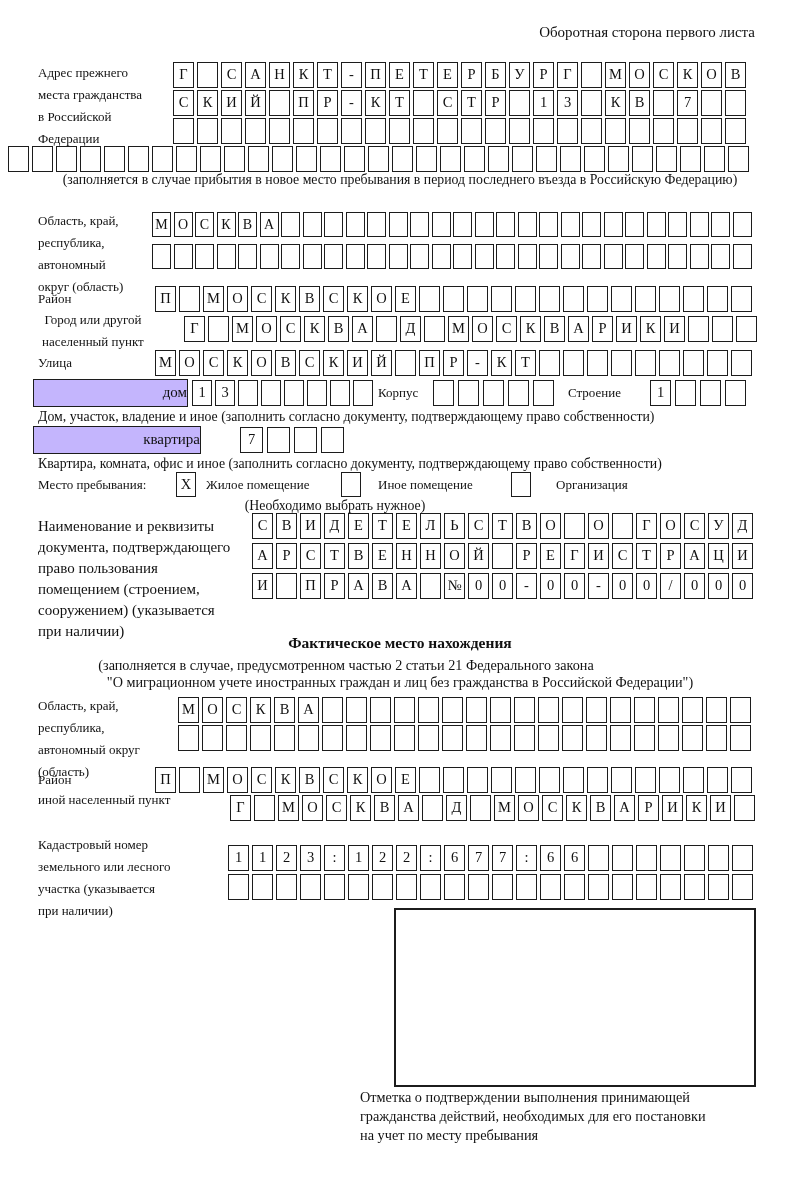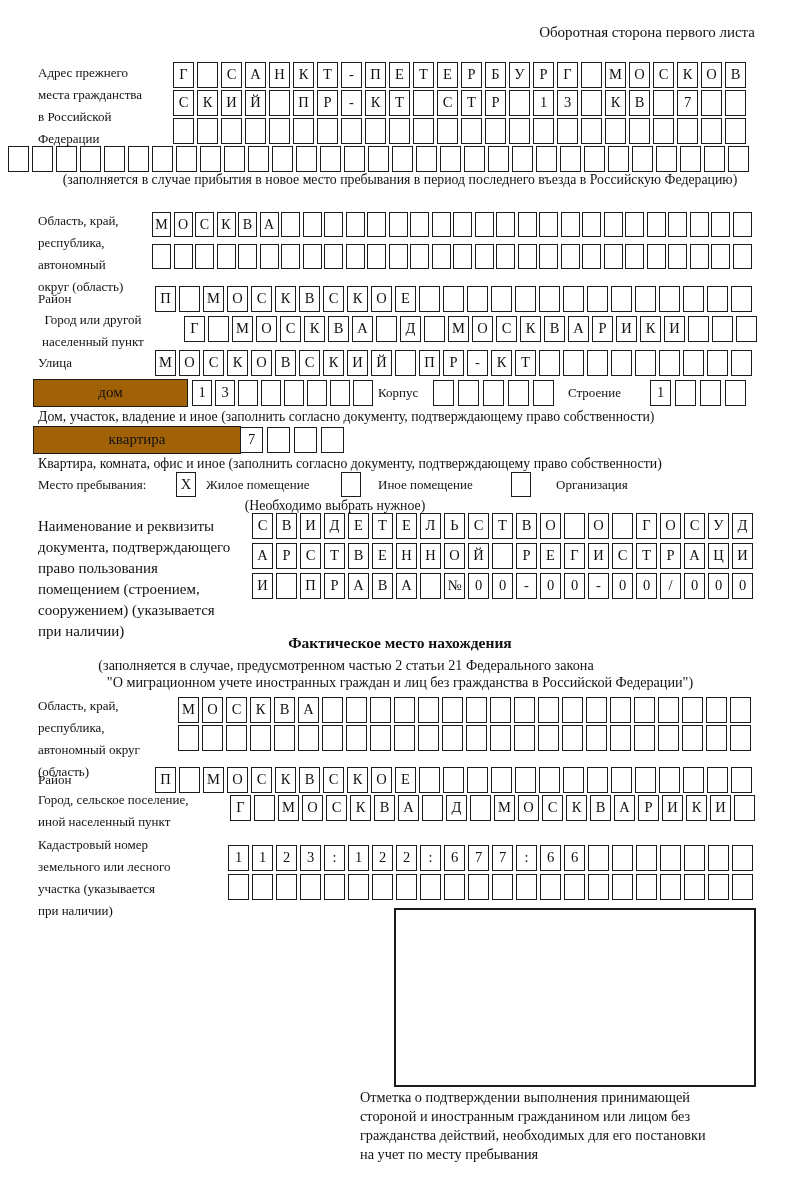--- a/index.html
+++ b/index.html
@@ -18,21 +18,21 @@
     display:inline-block; box-sizing:border-box; width:21px; height:26px;
     border:1.7px solid #1c1c1c; margin-right:3px; text-align:center;
     font-size:14.5px; line-height:23px; vertical-align:top; background:#fff;
   }
   .p215 .cell { width:19px; margin-right:2.5px; height:25px; font-size:14px; }
   .p23 .cell { width:20px; margin-right:3px; }
   .p25 .cell { width:21px; margin-right:4px; }
   .p27 .cell { width:23px; margin-right:4px; }
   .fieldbox {
     position:absolute; box-sizing:border-box; border:1.8px solid #1c1c1c;
-    height:28px; text-align:center; font-size:15px; line-height:25px; background:#a16207;
+    height:28px; text-align:right; font-size:15px; line-height:25px; background:#c4b5fd;
   }
   .cbx {
     position:absolute; box-sizing:border-box; width:20px; height:25px;
     border:1.7px solid #1c1c1c; text-align:center; font-size:14.5px; line-height:22px; background:#fff;
   }
   .stampbox { position:absolute; border:2px solid #1c1c1c; background:#fff; }
   .stampcap { position:absolute; text-align:left; font-size:14.3px; line-height:19px; }
 </style>
 </head>
 <body>
@@ -76,21 +76,21 @@
   <div class="crow" style="left:155px; top:350px;"><span class="cell">М</span><span class="cell">О</span><span class="cell">С</span><span class="cell">К</span><span class="cell">О</span><span class="cell">В</span><span class="cell">С</span><span class="cell">К</span><span class="cell">И</span><span class="cell">Й</span><span class="cell"></span><span class="cell">П</span><span class="cell">Р</span><span class="cell">-</span><span class="cell">К</span><span class="cell">Т</span><span class="cell"></span><span class="cell"></span><span class="cell"></span><span class="cell"></span><span class="cell"></span><span class="cell"></span><span class="cell"></span><span class="cell"></span><span class="cell"></span></div>
 
   <div class="fieldbox" style="left:33px; top:379px; width:155px;">дом</div>
   <div class="crow p23" style="left:192px; top:380px;"><span class="cell">1</span><span class="cell">3</span><span class="cell"></span><span class="cell"></span><span class="cell"></span><span class="cell"></span><span class="cell"></span><span class="cell"></span></div>
   <div class="lbl" style="left:378px; top:382px;">Корпус</div>
   <div class="crow p25" style="left:433px; top:380px;"><span class="cell"></span><span class="cell"></span><span class="cell"></span><span class="cell"></span><span class="cell"></span></div>
   <div class="lbl" style="left:568px; top:382px;">Строение</div>
   <div class="crow p25" style="left:650px; top:380px;"><span class="cell">1</span><span class="cell"></span><span class="cell"></span><span class="cell"></span></div>
   <div class="cap" style="left:38px; top:409px;">Дом, участок, владение и иное (заполнить согласно документу, подтверждающему право собственности)</div>
 
-  <div class="fieldbox" style="left:33px; top:426px; width:208px;">квартира</div>
+  <div class="fieldbox" style="left:33px; top:426px; width:168px;">квартира</div>
   <div class="crow p27" style="left:240px; top:427px;"><span class="cell">7</span><span class="cell"></span><span class="cell"></span><span class="cell"></span></div>
   <div class="cap" style="left:38px; top:456px;">Квартира, комната, офис и иное (заполнить согласно документу, подтверждающему право собственности)</div>
 
   <div class="lbl" style="left:38px; top:474px;">Место пребывания:</div>
   <div class="cbx" style="left:176px; top:472px;">X</div>
   <div class="lbl" style="left:206px; top:474px;">Жилое помещение</div>
   <div class="cbx" style="left:341px; top:472px;"></div>
   <div class="lbl" style="left:378px; top:474px;">Иное помещение</div>
   <div class="cbx" style="left:511px; top:472px;"></div>
   <div class="lbl" style="left:556px; top:474px;">Организация</div>
@@ -118,35 +118,33 @@
     <div>автономный округ</div>
     <div>(область)</div>
   </div>
   <div class="crow" style="left:178px; top:697px;"><span class="cell">М</span><span class="cell">О</span><span class="cell">С</span><span class="cell">К</span><span class="cell">В</span><span class="cell">А</span><span class="cell"></span><span class="cell"></span><span class="cell"></span><span class="cell"></span><span class="cell"></span><span class="cell"></span><span class="cell"></span><span class="cell"></span><span class="cell"></span><span class="cell"></span><span class="cell"></span><span class="cell"></span><span class="cell"></span><span class="cell"></span><span class="cell"></span><span class="cell"></span><span class="cell"></span><span class="cell"></span></div>
   <div class="crow" style="left:178px; top:725px;"><span class="cell"></span><span class="cell"></span><span class="cell"></span><span class="cell"></span><span class="cell"></span><span class="cell"></span><span class="cell"></span><span class="cell"></span><span class="cell"></span><span class="cell"></span><span class="cell"></span><span class="cell"></span><span class="cell"></span><span class="cell"></span><span class="cell"></span><span class="cell"></span><span class="cell"></span><span class="cell"></span><span class="cell"></span><span class="cell"></span><span class="cell"></span><span class="cell"></span><span class="cell"></span><span class="cell"></span></div>
 
   <div class="lbl" style="left:38px; top:769px;">Район</div>
   <div class="crow" style="left:155px; top:767px;"><span class="cell">П</span><span class="cell"></span><span class="cell">М</span><span class="cell">О</span><span class="cell">С</span><span class="cell">К</span><span class="cell">В</span><span class="cell">С</span><span class="cell">К</span><span class="cell">О</span><span class="cell">Е</span><span class="cell"></span><span class="cell"></span><span class="cell"></span><span class="cell"></span><span class="cell"></span><span class="cell"></span><span class="cell"></span><span class="cell"></span><span class="cell"></span><span class="cell"></span><span class="cell"></span><span class="cell"></span><span class="cell"></span><span class="cell"></span></div>
 
   <div class="lbl" style="left:38px; top:789px;">
-    <div>Город, сельское поселение,</div>
     <div>иной населенный пункт</div>
   </div>
   <div class="crow" style="left:230px; top:795px;"><span class="cell">Г</span><span class="cell"></span><span class="cell">М</span><span class="cell">О</span><span class="cell">С</span><span class="cell">К</span><span class="cell">В</span><span class="cell">А</span><span class="cell"></span><span class="cell">Д</span><span class="cell"></span><span class="cell">М</span><span class="cell">О</span><span class="cell">С</span><span class="cell">К</span><span class="cell">В</span><span class="cell">А</span><span class="cell">Р</span><span class="cell">И</span><span class="cell">К</span><span class="cell">И</span><span class="cell"></span></div>
 
   <div class="lbl" style="left:38px; top:834px;">
     <div>Кадастровый номер</div>
     <div>земельного или лесного</div>
     <div>участка (указывается</div>
     <div>при наличии)</div>
   </div>
   <div class="crow" style="left:228px; top:845px;"><span class="cell">1</span><span class="cell">1</span><span class="cell">2</span><span class="cell">3</span><span class="cell">:</span><span class="cell">1</span><span class="cell">2</span><span class="cell">2</span><span class="cell">:</span><span class="cell">6</span><span class="cell">7</span><span class="cell">7</span><span class="cell">:</span><span class="cell">6</span><span class="cell">6</span><span class="cell"></span><span class="cell"></span><span class="cell"></span><span class="cell"></span><span class="cell"></span><span class="cell"></span><span class="cell"></span></div>
   <div class="crow" style="left:228px; top:874px;"><span class="cell"></span><span class="cell"></span><span class="cell"></span><span class="cell"></span><span class="cell"></span><span class="cell"></span><span class="cell"></span><span class="cell"></span><span class="cell"></span><span class="cell"></span><span class="cell"></span><span class="cell"></span><span class="cell"></span><span class="cell"></span><span class="cell"></span><span class="cell"></span><span class="cell"></span><span class="cell"></span><span class="cell"></span><span class="cell"></span><span class="cell"></span><span class="cell"></span></div>
 
   <div class="stampbox" style="left:394px; top:908px; width:358px; height:175px;"></div>
   <div class="stampcap" style="left:360px; top:1088px; width:425px;">
     <div>Отметка о подтверждении выполнения принимающей</div>
-    <div>стороной и иностранным гражданином или лицом без</div>
     <div>гражданства действий, необходимых для его постановки</div>
     <div>на учет по месту пребывания</div>
   </div>
 
 </div>
 
 </body></html>

